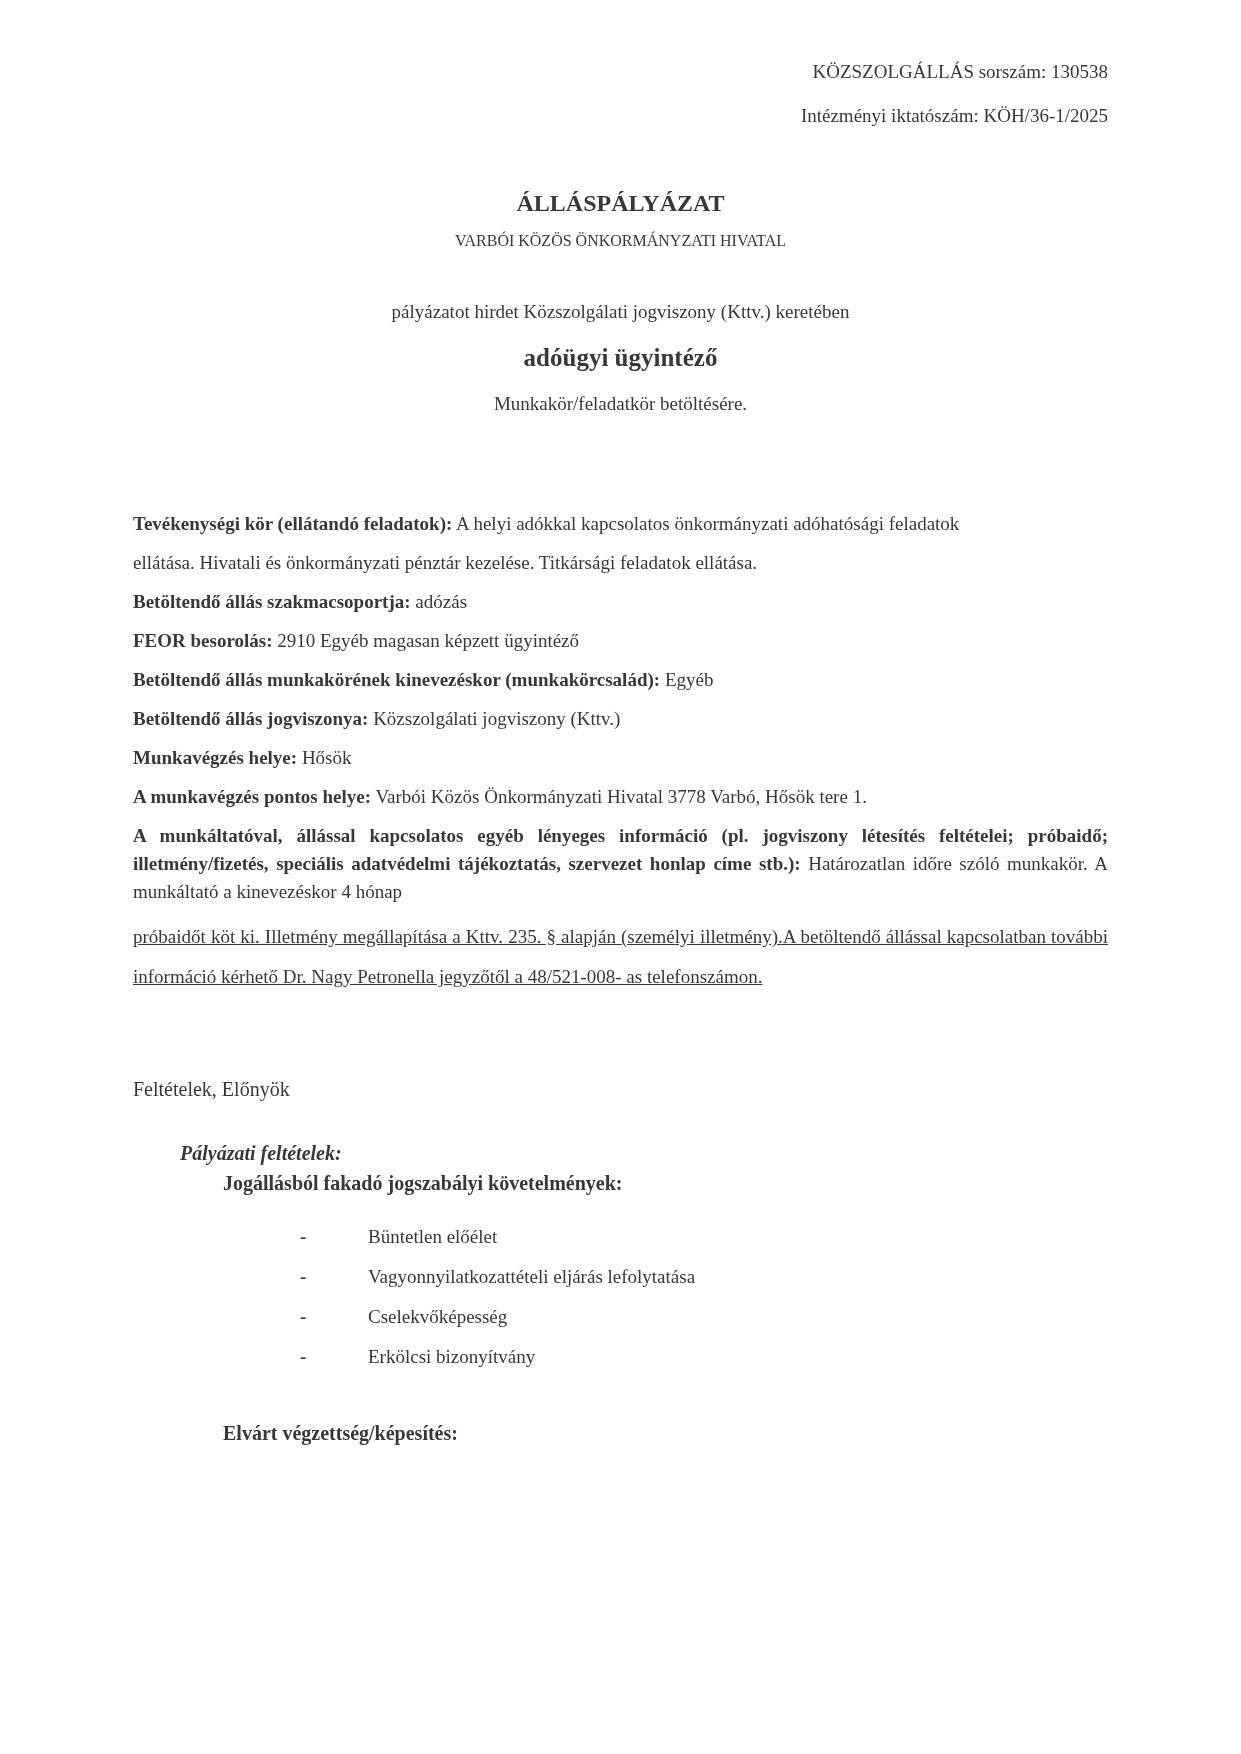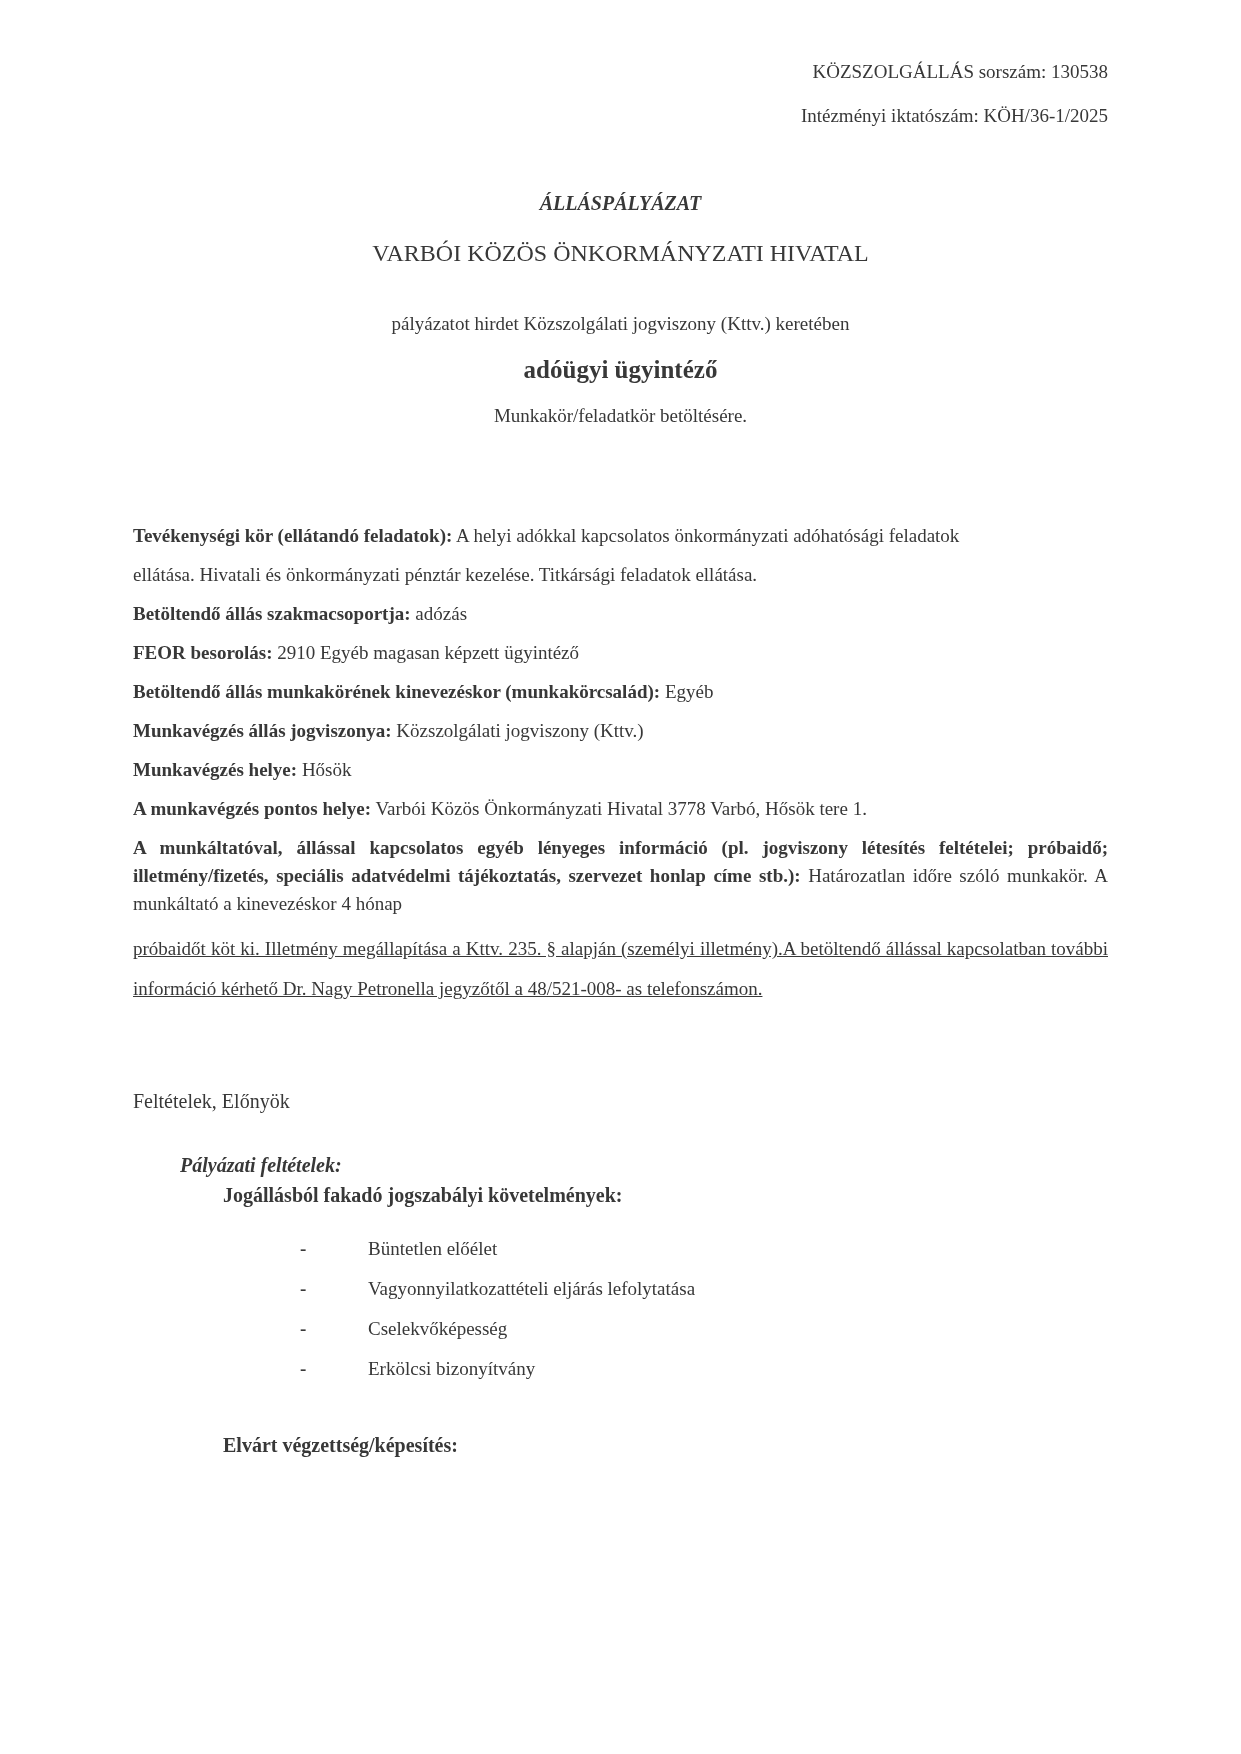--- a/index.html
+++ b/index.html
@@ -25,29 +25,28 @@
     line-height: 28px;
   }
   .doc-header .hline + .hline {
     margin-top: 16px;
   }
   .title-block {
     text-align: center;
     margin-top: 58px;
   }
   .doc-title {
-    font-size: 20px;
+    font-size: 24px;
     font-weight: bold;
     line-height: 30px;
-    font-style: italic;
   }
   .doc-org {
-    font-size: 24px;
+    font-size: 16px;
     line-height: 30px;
-    margin-top: 20px;
+    margin-top: 8px;
   }
   .doc-intro {
     font-size: 19px;
     line-height: 28px;
     margin-top: 42px;
   }
   .doc-position {
     font-size: 25px;
     font-weight: bold;
     line-height: 36px;
@@ -141,21 +140,21 @@
     <p class="para"><span class="b">Tevékenységi kör (ellátandó feladatok):</span><span> A helyi adókkal kapcsolatos önkormányzati adóhatósági feladatok</span></p>
 
     <p class="para"><span>ellátása. Hivatali és önkormányzati pénztár kezelése. Titkársági feladatok ellátása.</span></p>
 
     <p class="para"><span class="b">Betöltendő állás szakmacsoportja:</span><span> adózás</span></p>
 
     <p class="para"><span class="b">FEOR besorolás:</span><span> 2910 Egyéb magasan képzett ügyintéző</span></p>
 
     <p class="para"><span class="b">Betöltendő állás munkakörének kinevezéskor (munkakörcsalád):</span><span> Egyéb</span></p>
 
-    <p class="para"><span class="b">Munkavégzés állás jogviszonya:</span><span> Közszolgálati jogviszony (Kttv.)</span></p>
+    <p class="para"><span class="b">Betöltendő állás jogviszonya:</span><span> Közszolgálati jogviszony (Kttv.)</span></p>
 
 
     <p class="para"><span class="b">Munkavégzés helye:</span><span> Hősök</span></p>
 
     <p class="para"><span class="b">A munkavégzés pontos helye:</span><span> Varbói Közös Önkormányzati Hivatal 3778 Varbó, Hősök tere 1.</span></p>
 
     <p class="para"><span class="b">A munkáltatóval, állással kapcsolatos egyéb lényeges információ (pl. jogviszony létesítés feltételei; próbaidő; illetmény/fizetés, speciális adatvédelmi tájékoztatás, szervezet honlap címe stb.):</span><span> Határozatlan időre szóló munkakör. A munkáltató a kinevezéskor 4 hónap</span></p>
 
     <p class="para wide"><span>próbaidőt köt ki. Illetmény megállapítása a Kttv. 235. § alapján (személyi illetmény).A betöltendő állással kapcsolatban további információ kérhető Dr. Nagy Petronella jegyzőtől a 48/521-008- as telefonszámon.</span></p>
 

